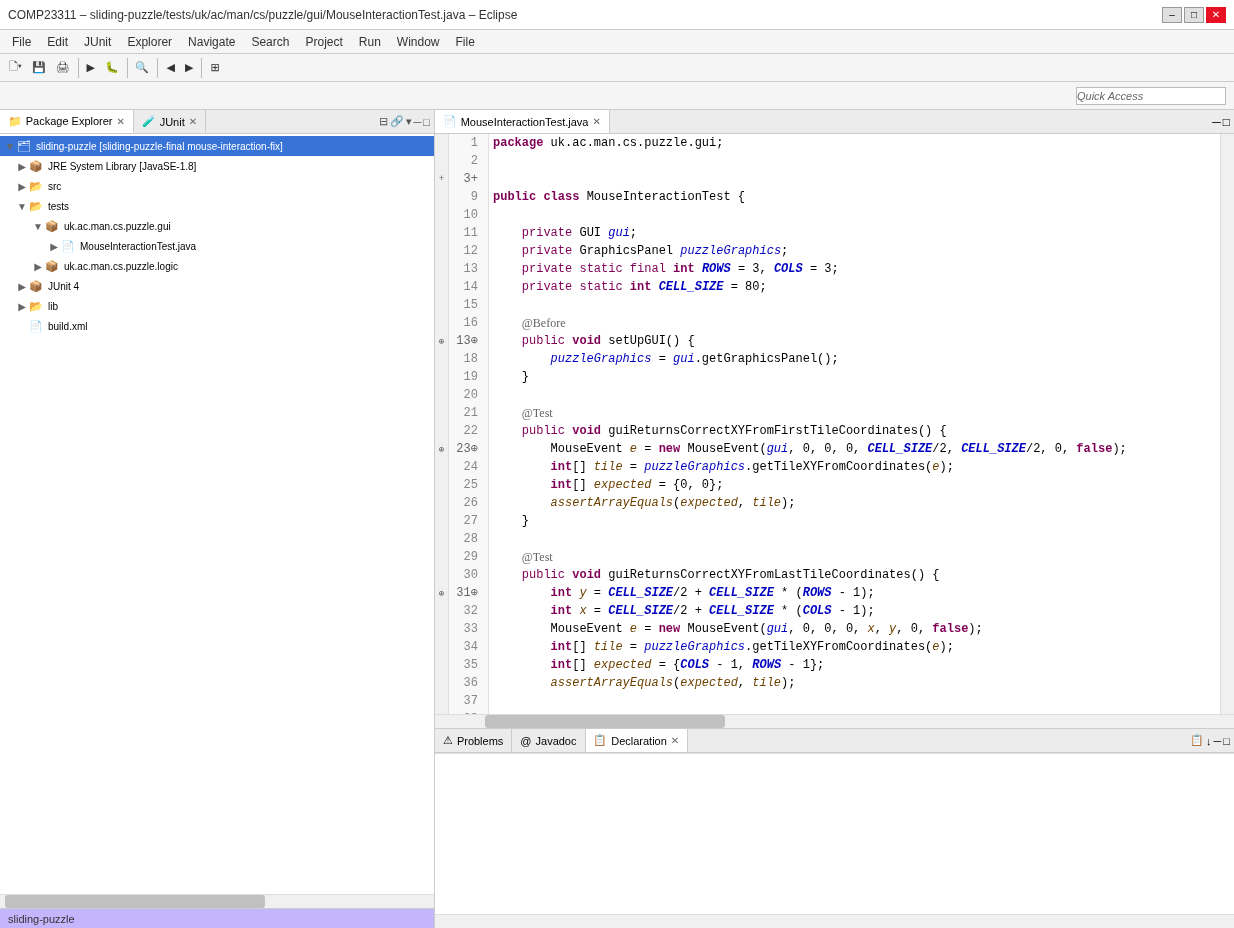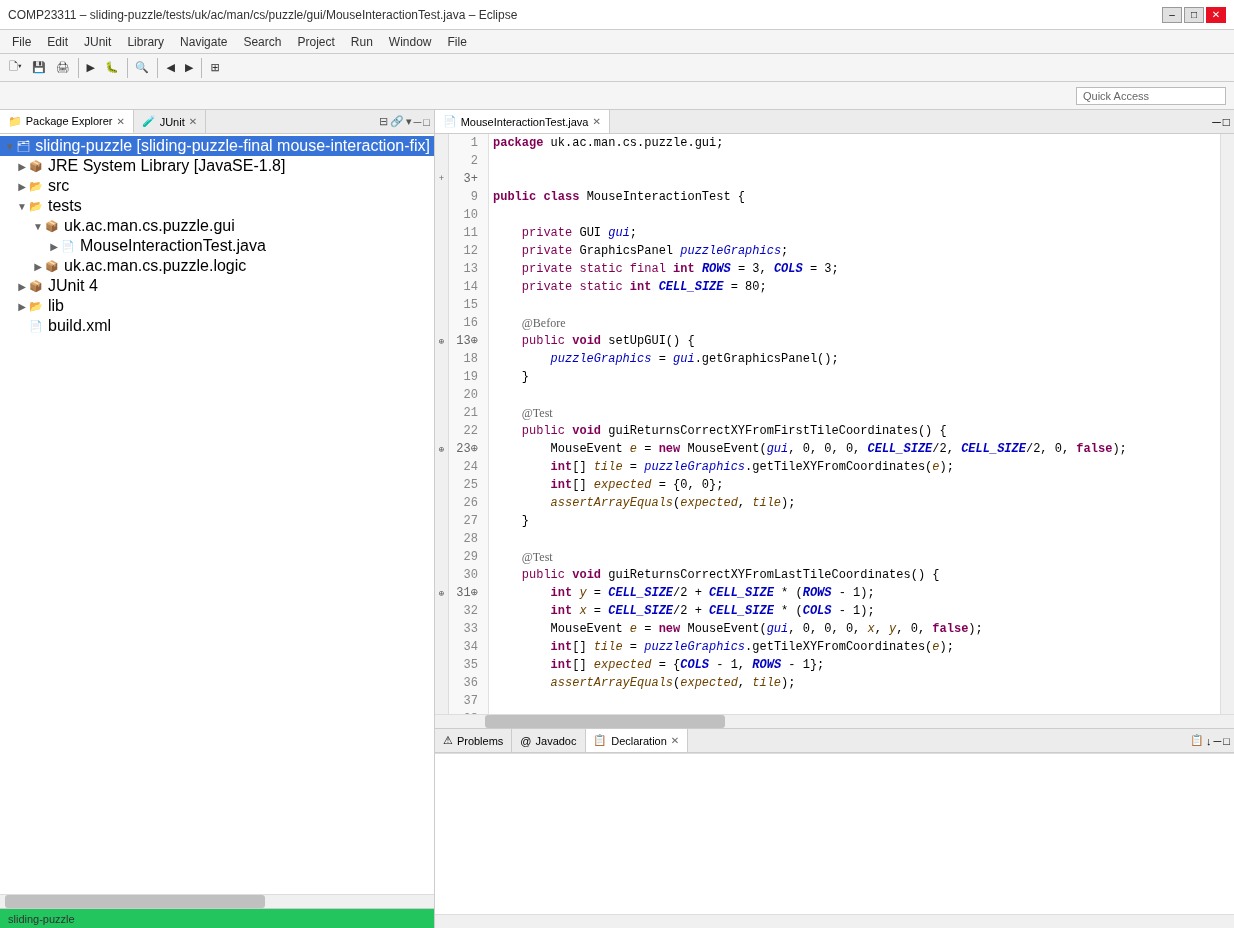--- a/index.html
+++ b/index.html
@@ -46,24 +46,25 @@
       border-bottom: 1px solid #ccc;
       height: 28px;
       display: flex;
       align-items: center;
       justify-content: flex-end;
       padding: 0 8px;
     }
     #quick-access-box {
       border: 1px solid #bbb;
       background: white;
-      padding: 2px 6px;
+      padding: 2px 0;
       font-size: 11px;
       color: #666;
       width: 150px;
+      font-style: italic;
     }
 
     
     #main-layout {
       display: flex;
       height: calc(928px - 30px - 24px - 28px - 28px);
     }
 
     
     #left-panel {
@@ -108,29 +109,29 @@
       display: flex;
       align-items: center;
       padding: 1px 4px;
       cursor: pointer;
       white-space: nowrap;
       height: 20px;
     }
     .tree-item.selected { background: #3874D8; color: white; }
     .tree-arrow { width: 12px; text-align: center; font-size: 10px; color: #666; }
     .tree-icon { width: 16px; height: 16px; margin-right: 4px; display: inline-flex; align-items: center; justify-content: center; font-size: 11px; }
-    .tree-label { font-size: 16px; text-align: center; }
+    .tree-label { font-size: 10px; text-align: center; }
     .tree-indent-1 { padding-left: 16px; }
     .tree-indent-2 { padding-left: 32px; }
     .tree-indent-3 { padding-left: 48px; }
 
     
     #statusbar {
       height: 20px;
-      background: #22c55e;
+      background: #c4b5fd;
       border-top: 1px solid #ccc;
       display: flex;
       align-items: center;
       padding: 0 8px;
       font-size: 11px;
       color: #333;
     }
 
     
     #right-panel {
@@ -262,21 +263,21 @@
     <div class="title-btn">–</div>
     <div class="title-btn">□</div>
     <div class="title-btn" style="background:#e81123;color:white;border-color:#e81123;">✕</div>
   </div>
 </div>
 
 <div id="menubar">
   <span class="menu-item">File</span>
   <span class="menu-item">Edit</span>
   <span class="menu-item">JUnit</span>
-  <span class="menu-item">Library</span>
+  <span class="menu-item">Explorer</span>
   <span class="menu-item">Navigate</span>
   <span class="menu-item">Search</span>
   <span class="menu-item">Project</span>
   <span class="menu-item">Run</span>
   <span class="menu-item">Window</span>
   <span class="menu-item">File</span>
 </div>
 
 <div id="toolbar">
   <button class="toolbar-btn">🗋▾</button>

